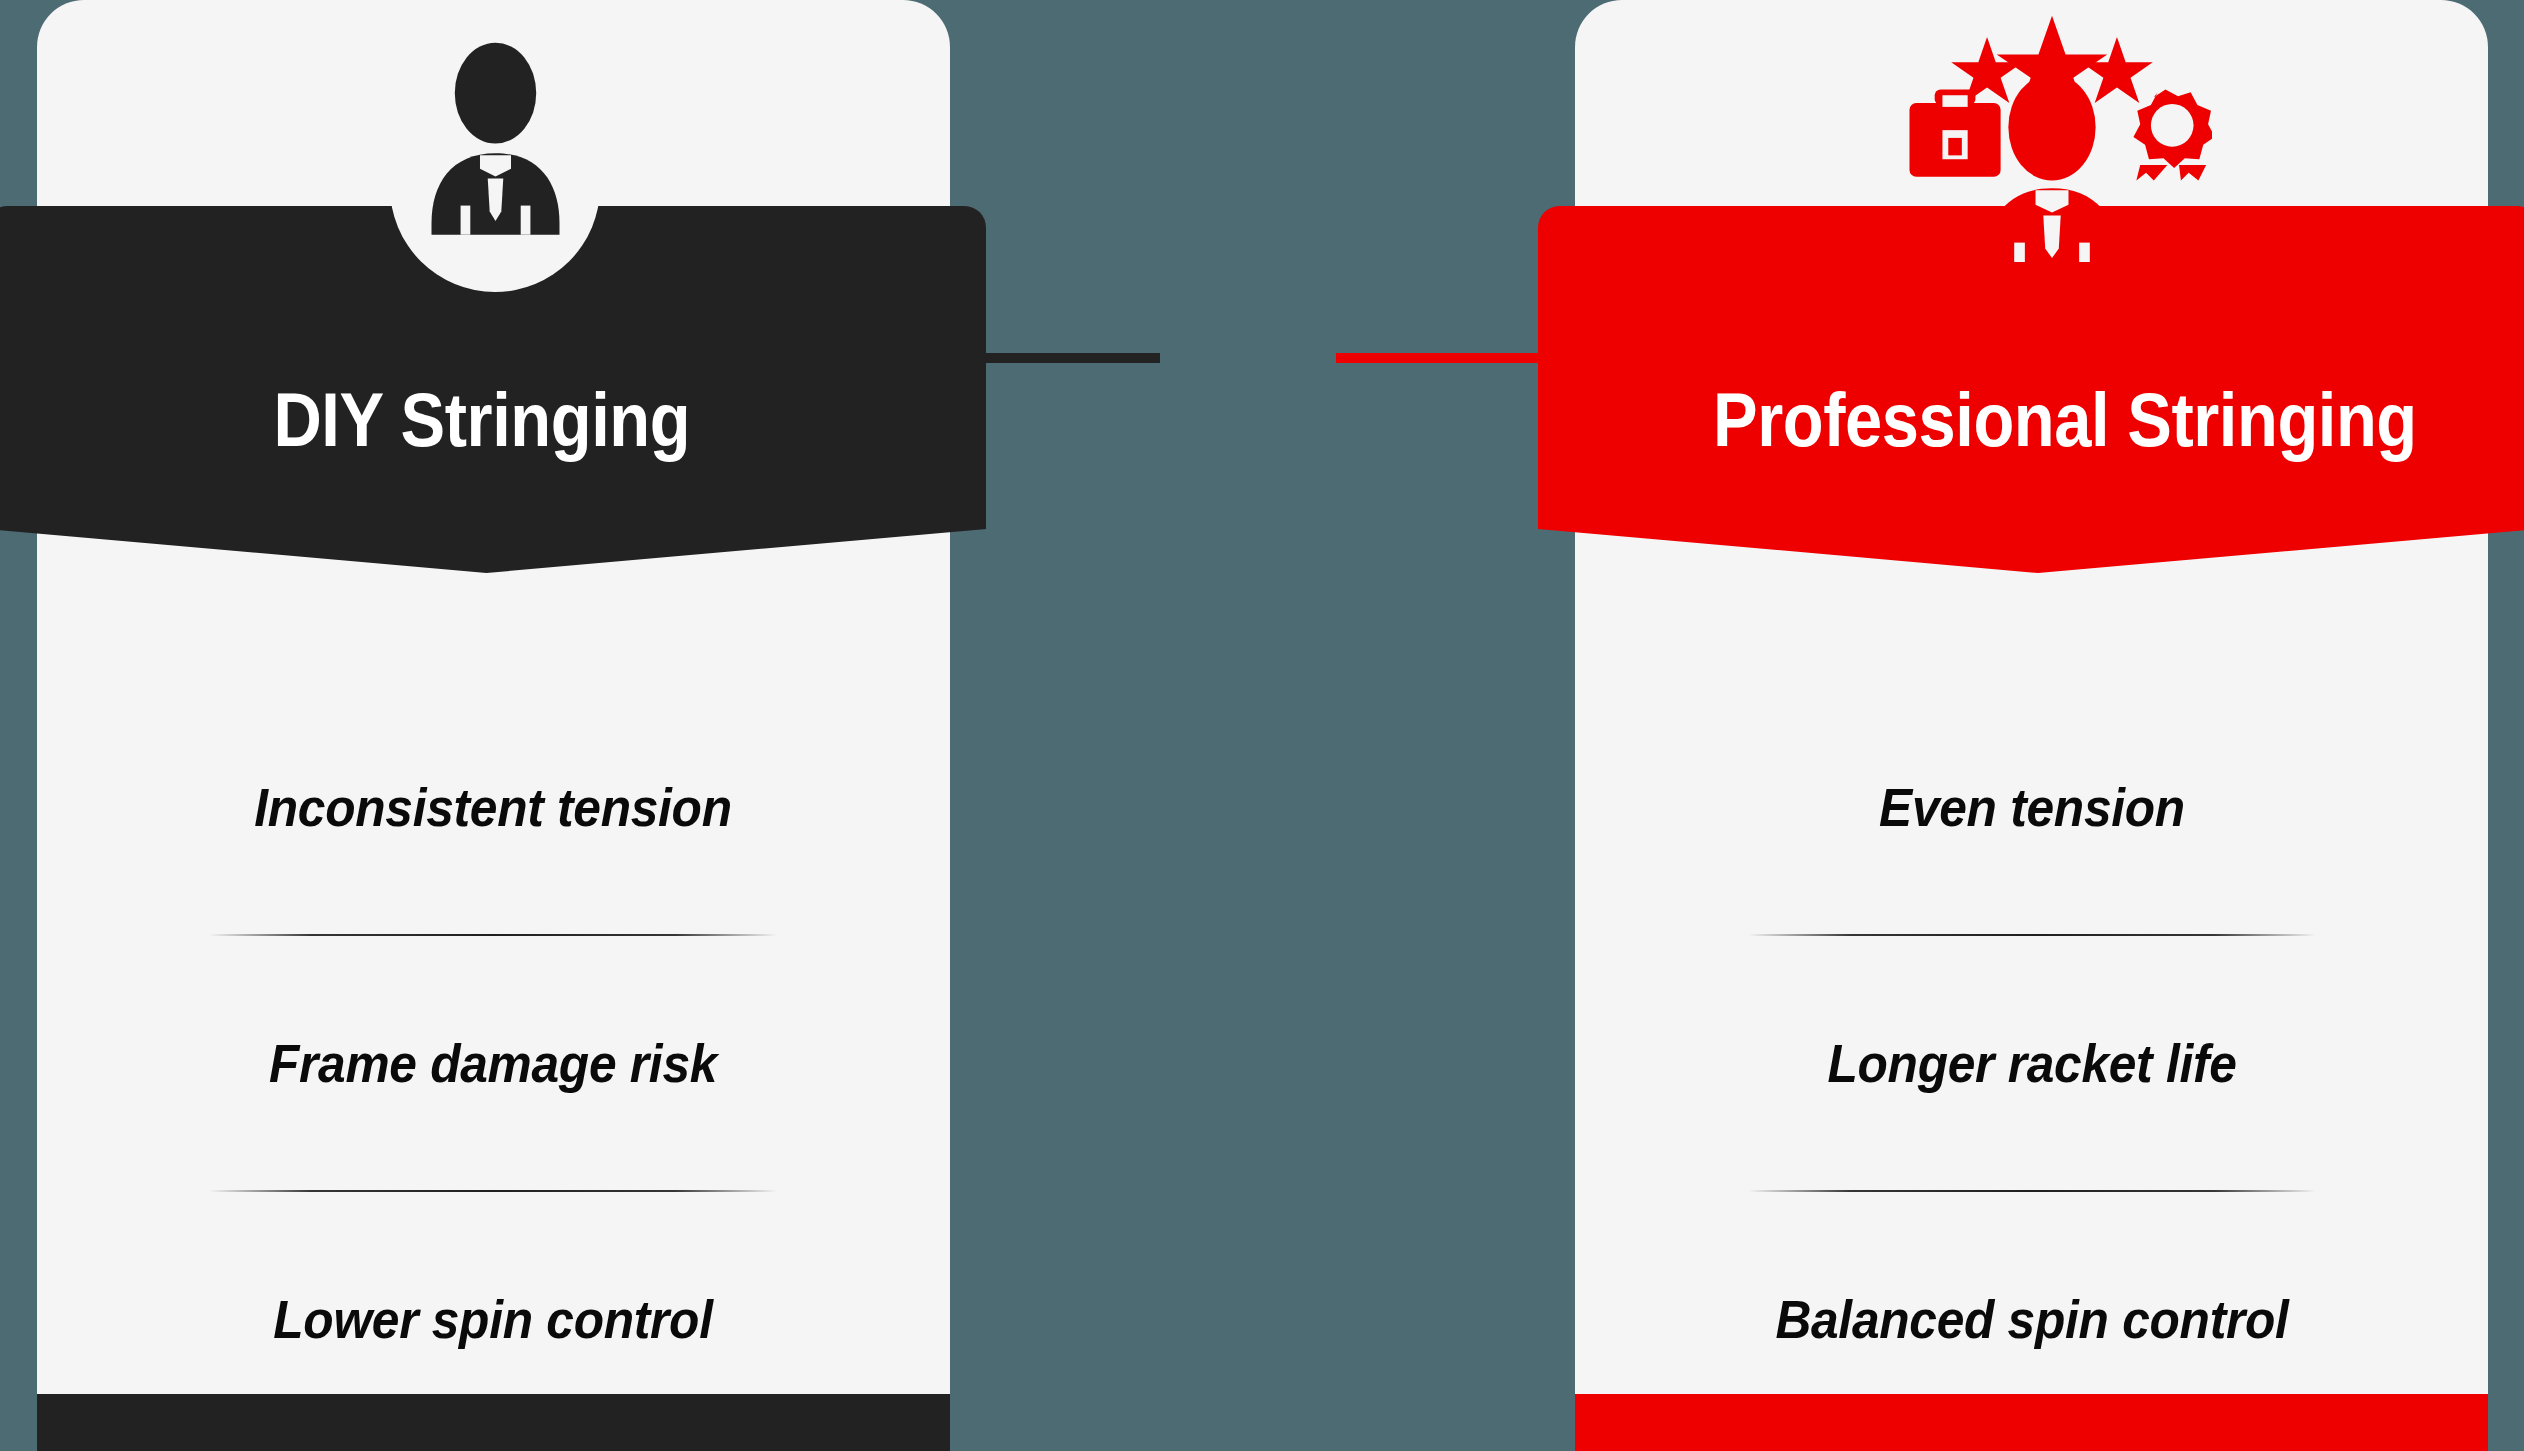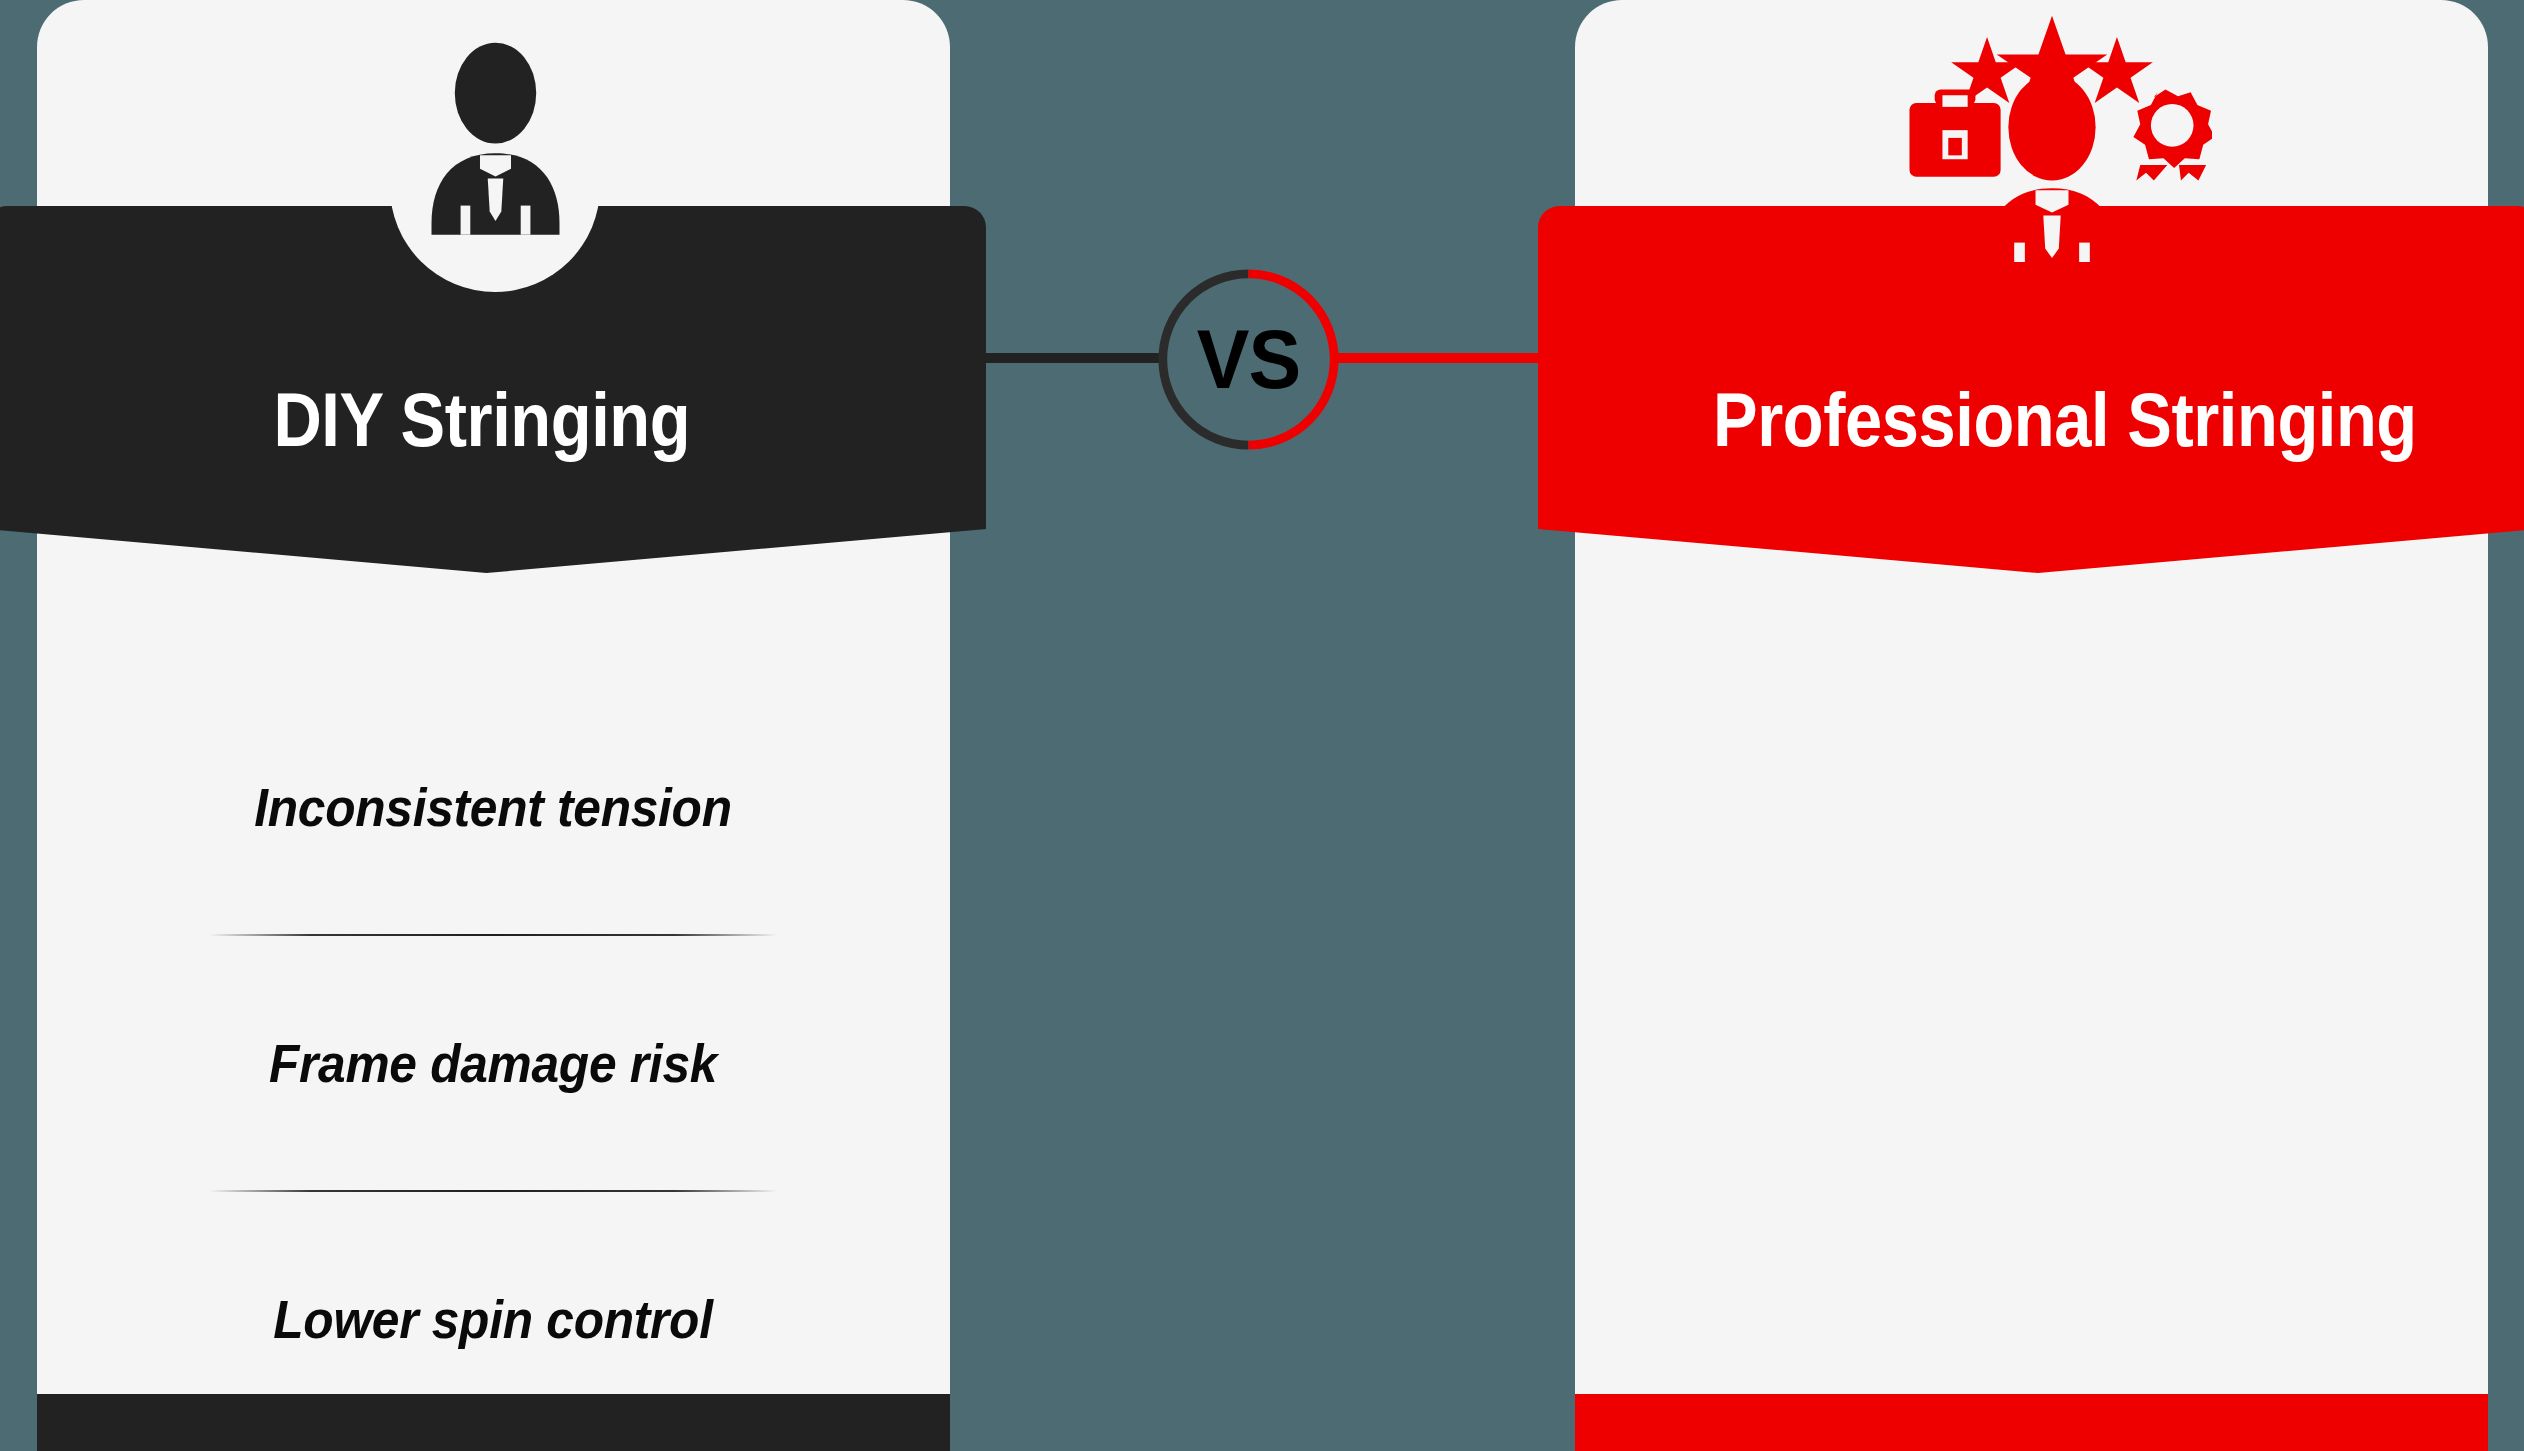--- a/index.html
+++ b/index.html
@@ -170,20 +170,27 @@
   </div>
 
   <div class="features" id="features-left">
     <div class="feature">Inconsistent tension</div>
     <div class="divider"></div>
     <div class="feature">Frame damage risk</div>
     <div class="divider"></div>
     <div class="feature">Lower spin control</div>
   </div>
 
+  <div class="features" id="features-right">
+    <div class="feature">Even tension</div>
+    <div class="divider"></div>
+    <div class="feature">Longer racket life</div>
+    <div class="divider"></div>
+    <div class="feature">Balanced spin control</div>
+  </div>
 
   <div class="connector" id="connector-left"></div>
   <div class="connector" id="connector-right"></div>
 
   <div class="banner" id="banner-left">
     <div class="banner-title">DIY Stringing</div>
   </div>
 
   <div class="banner" id="banner-right">
     <div class="banner-title">Professional Stringing</div>
@@ -227,22 +234,15 @@
 
       <ellipse cx="165" cy="123" rx="45" ry="55" fill="#ee0000"></ellipse>
       <path d="M165 186 C117 186 96 220 96 262 L234 262 C234 220 213 186 165 186 Z" fill="#ee0000"></path>
       <path d="M148 188 L182 188 L182 203 L165 211 L148 203 Z" fill="#f5f5f5"></path>
       <path d="M156 214 L174 214 L172 248 L165 258 L158 248 Z" fill="#f5f5f5"></path>
       <rect x="126" y="242" width="11" height="20" fill="#f5f5f5"></rect>
       <rect x="193" y="242" width="11" height="20" fill="#f5f5f5"></rect>
     </svg>
   </div>
 
-  <div id="vs-wrap">
-    <svg id="vs-ring" width="185" height="185" viewBox="0 0 190 190" xmlns="http://www.w3.org/2000/svg">
-      <path d="M95 7 A88 88 0 0 0 95 183" fill="none" stroke="#2b2b2b" stroke-width="9"></path>
-      <path d="M95 7 A88 88 0 0 1 95 183" fill="none" stroke="#ee0000" stroke-width="9"></path>
-    </svg>
-    <div id="vs-label">VS</div>
-  </div>
 
 </div>
 
 
 </body></html>

